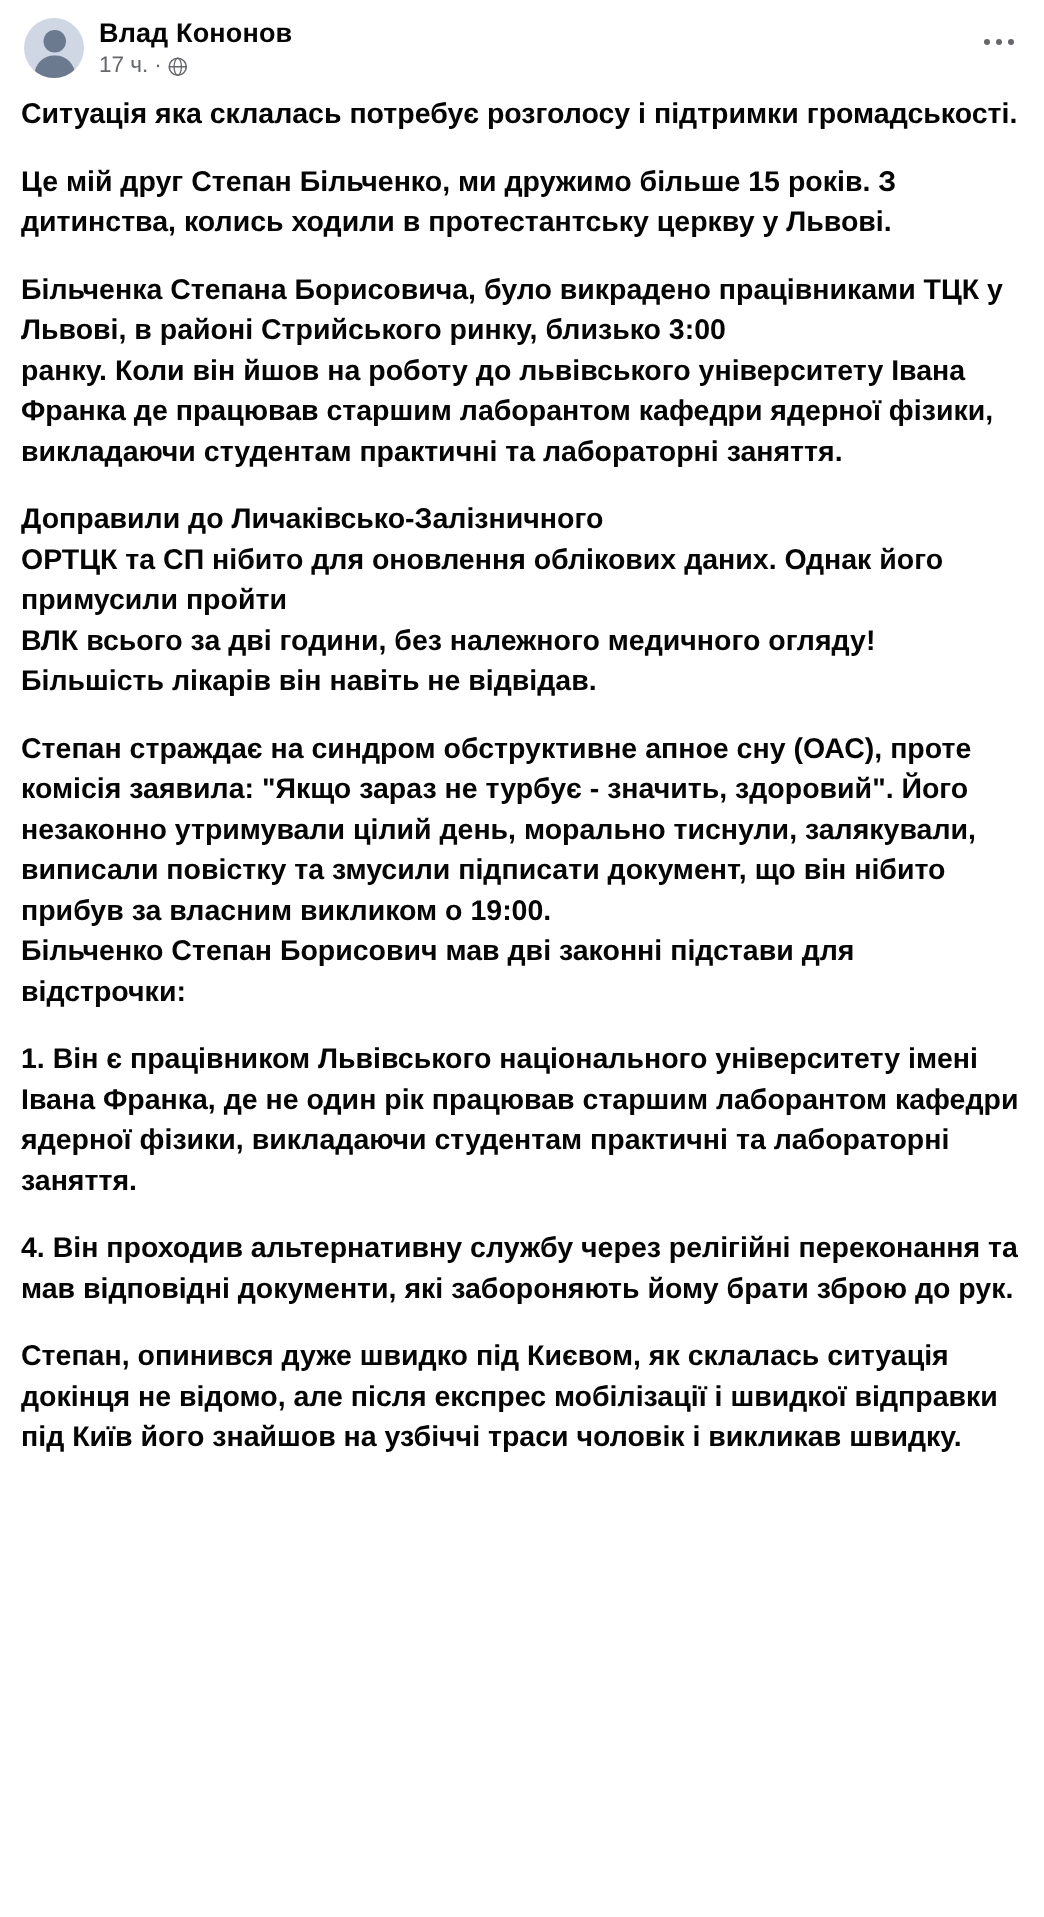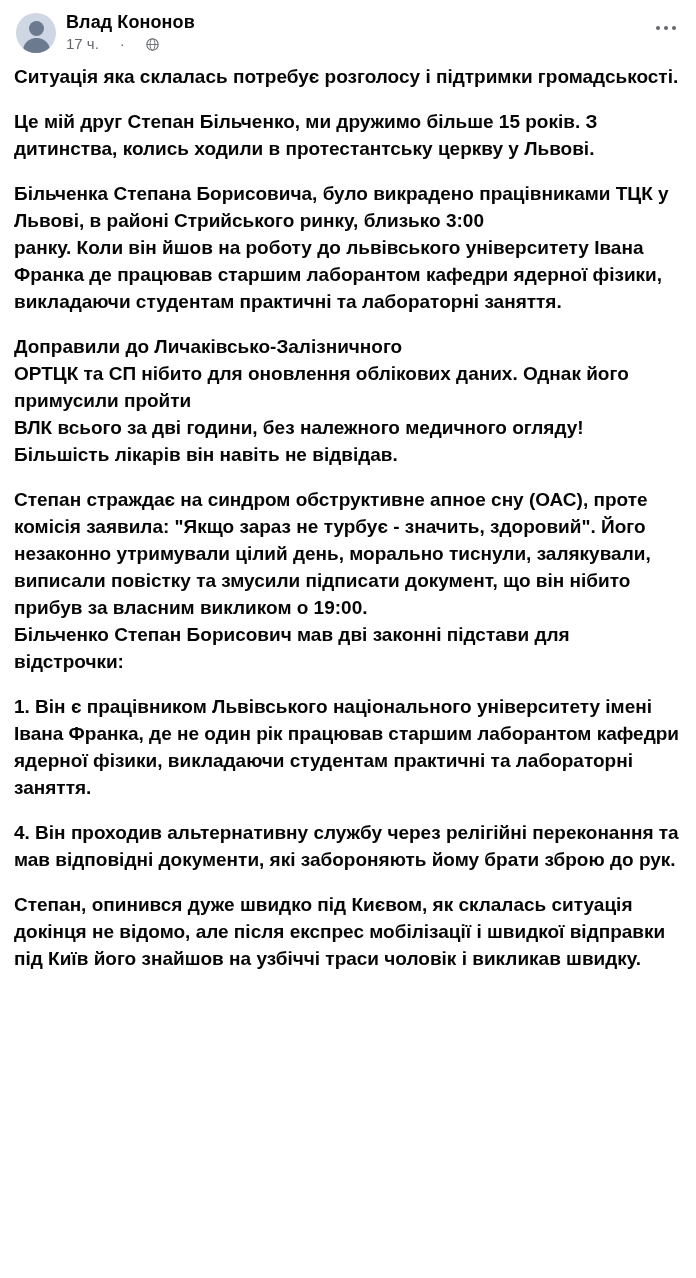--- a/index.html
+++ b/index.html
@@ -14,21 +14,21 @@
     color: #050505;
     -webkit-font-smoothing: antialiased;
   }
   .post {
     width: 696px;
     box-sizing: border-box;
     padding: 0;
   }
   .post-header {
     display: flex;
-    align-items: flex-end;
+    align-items: center;
     padding: 10px 16px 6px 16px;
     position: relative;
   }
   .avatar {
     width: 40px;
     height: 40px;
     border-radius: 50%;
     background: #cfd6e4;
     flex: 0 0 40px;
     margin-right: 10px;
@@ -62,21 +62,21 @@
   .author-name {
     font-size: 18px;
     font-weight: bold;
     line-height: 22px;
     color: #050505;
     letter-spacing: 0.1px;
   }
   .meta-row {
     display: flex;
     align-items: center;
-    gap: 21px;
+    gap: 4px;
     margin-top: 2px;
   }
   .meta-time {
     font-size: 15px;
     color: #65676b;
     line-height: 18px;
   }
   .meta-dot {
     font-size: 15px;
     color: #65676b;

